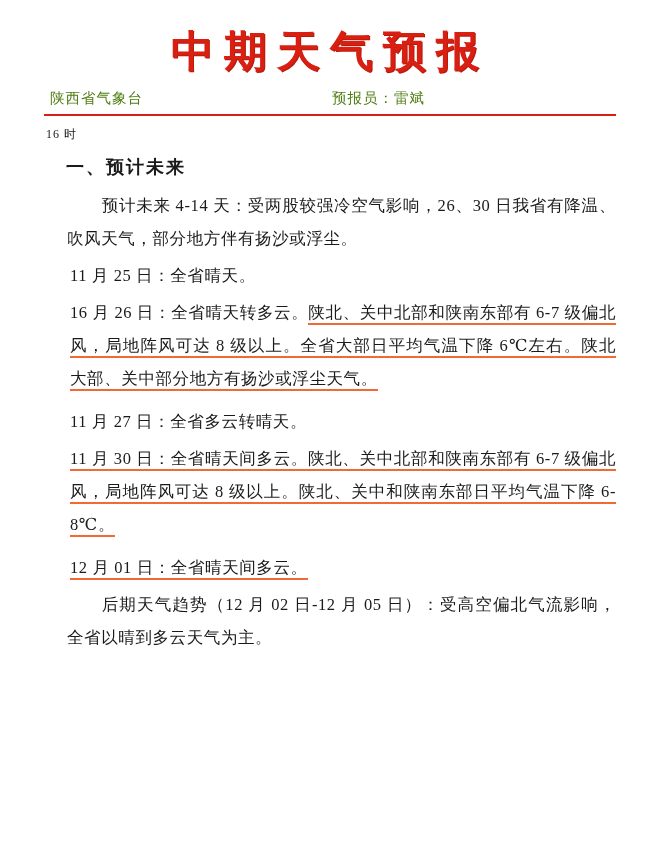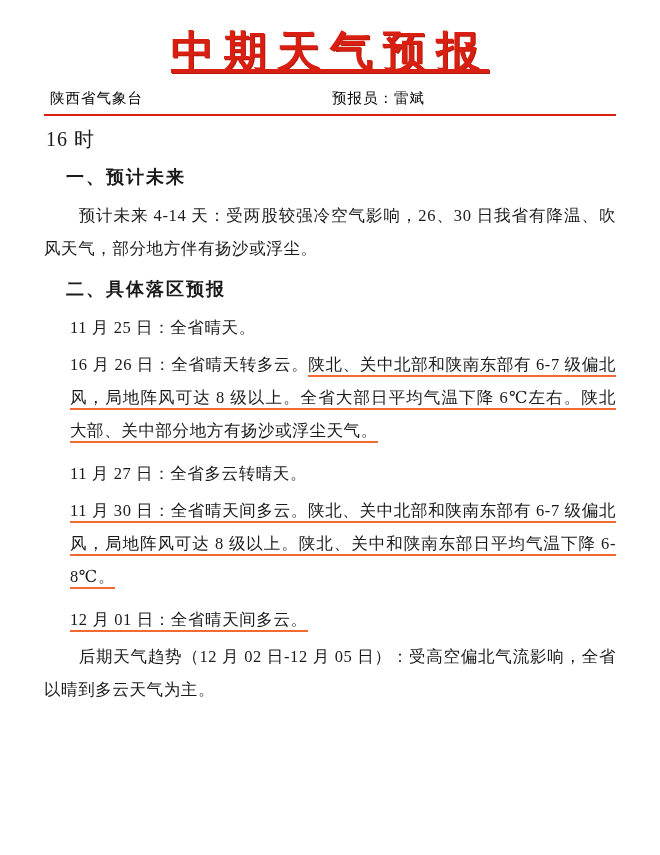--- a/index.html
+++ b/index.html
@@ -25,58 +25,57 @@
   .doc-title {
     text-align: center;
     color: #d81f12;
     font-family: "DejaVu Serif", "Liberation Serif", serif;
     font-weight: bold;
     font-size: 43px;
     letter-spacing: 10px;
     line-height: 1.1;
     margin: 6px 0 4px 0;
     text-shadow: 1px 1px 0 #b51b0d;
-    text-decoration: underline;
   }
   .meta-row {
     display: flex;
     justify-content: space-between;
     align-items: flex-end;
     font-size: 14.5px;
-    color: #000000;
+    color: #4d7c0f;
     padding: 10px 6px 4px 6px;
     letter-spacing: 1px;
   }
   .meta-left { flex: 0 0 auto; }
   .meta-mid { flex: 1 1 auto; text-align: center; margin-left: 4px;}
   .meta-right { flex: 0 0 auto; letter-spacing: 1.5px;}
   .rule {
     border: 0;
     border-top: 2px solid #d81f12;
     margin: 2px 0 10px 0;
   }
   .time-line {
-    font-size: 20px;
+    font-size: 12px;
     margin: 4px 0 10px 2px;
     letter-spacing: 1px;
   }
   .section-head {
     font-weight: bold;
     font-size: 18px;
     margin: 12px 0 10px 22px;
     letter-spacing: 2px;
   }
   .para {
     font-size: 16.5px;
     line-height: 2.0;
     margin: 0 0 4px 0;
     text-align: justify;
     letter-spacing: 0.6px;
   }
-  .indent { text-indent: 2.1em; }
+  .indent { text-indent: 2.1em; margin-left: 23px; }
   .pad-left { padding-left: 26px; }
   .u {
     border-bottom: 2px solid #f26a33;
     padding-bottom: 1px;
   }
   .spacer-sm { height: 6px; }
 </style>
 </head>
 <body>
 
@@ -89,21 +88,20 @@
     <span class="meta-mid">预报员：雷斌</span>
   </div>
 
   <hr class="rule">
 
   <div class="time-line">16 时</div>
 
   <div class="section-head">一、预计未来</div>
   <p class="para indent">预计未来 4-14 天：受两股较强冷空气影响，26、30 日我省有降温、吹风天气，部分地方伴有扬沙或浮尘。</p>
 
-  <div class="section-head">二、具体落区预报</div>
 
   <p class="para pad-left">
     <span>11 月 25 日：全省晴天。</span>
   </p>
 
   <p class="para pad-left">
     <span>16 月 26 日：全省晴天转多云。</span><span class="u">陕北、关中北部和陕南东部有 6-7 级偏北风，局地阵风可达 8 级以上。全省大部日平均气温下降 6℃左右。陕北大部、关中部分地方有扬沙或浮尘天气。</span>
   </p>
 
   <div class="spacer-sm"></div>

